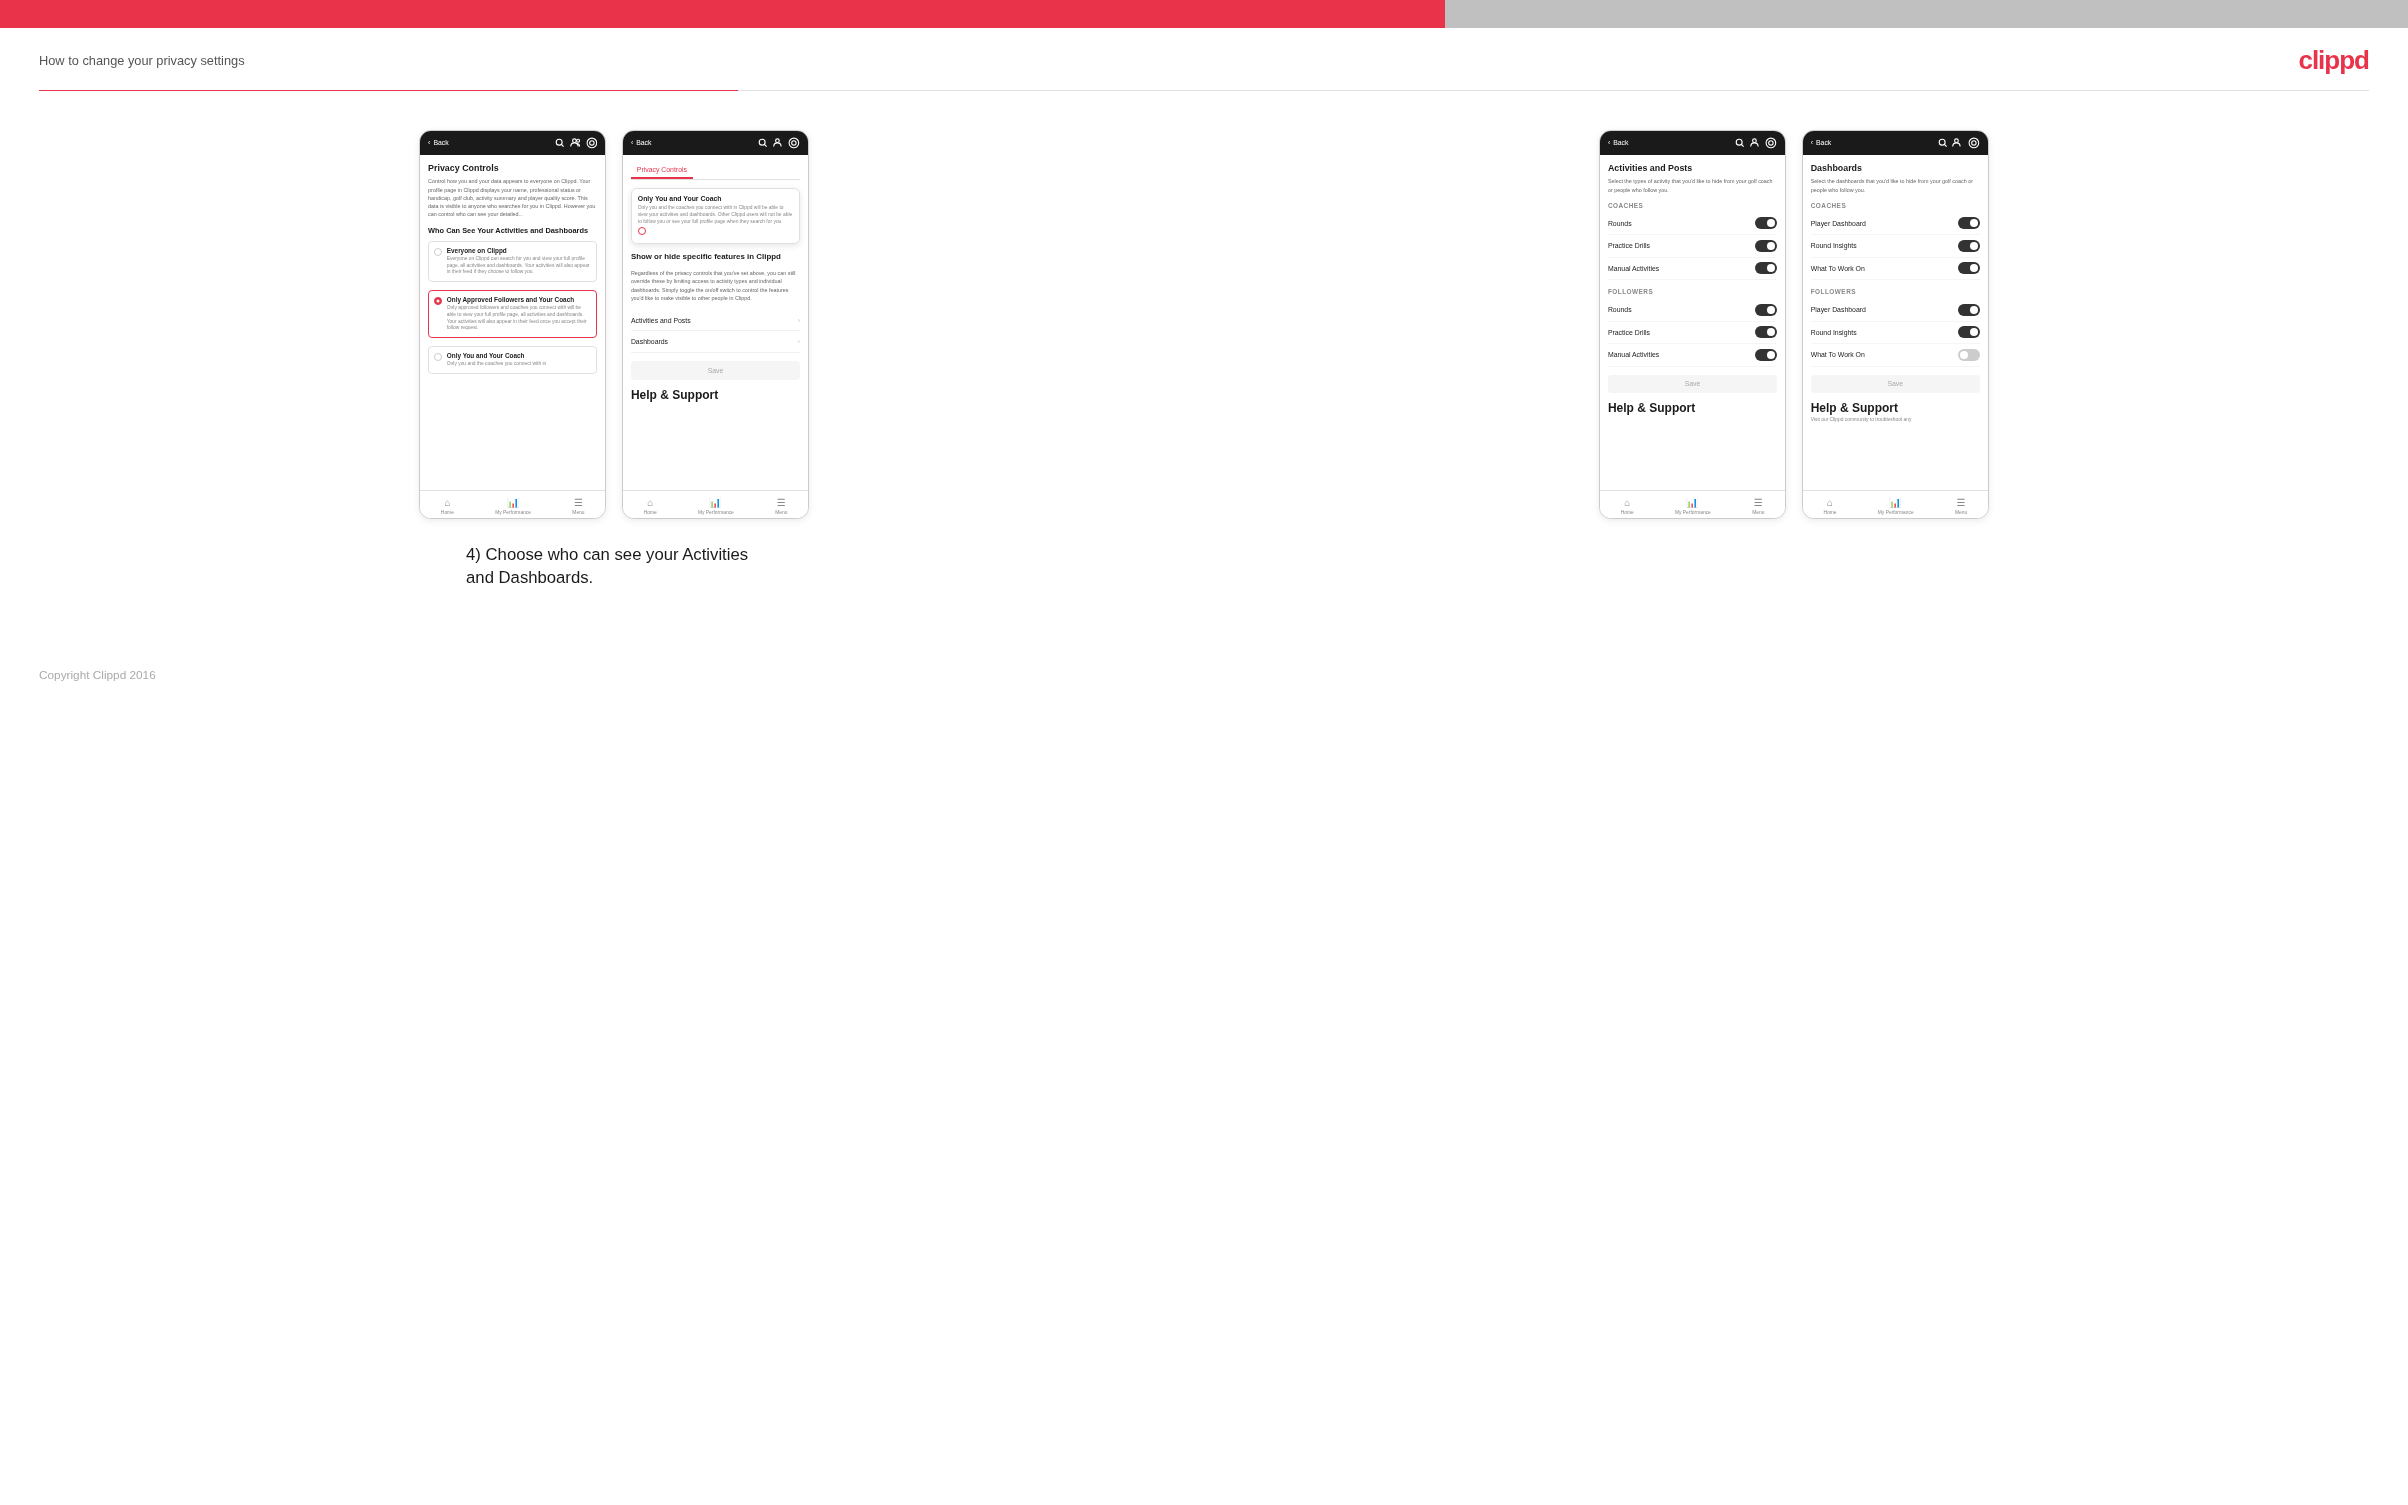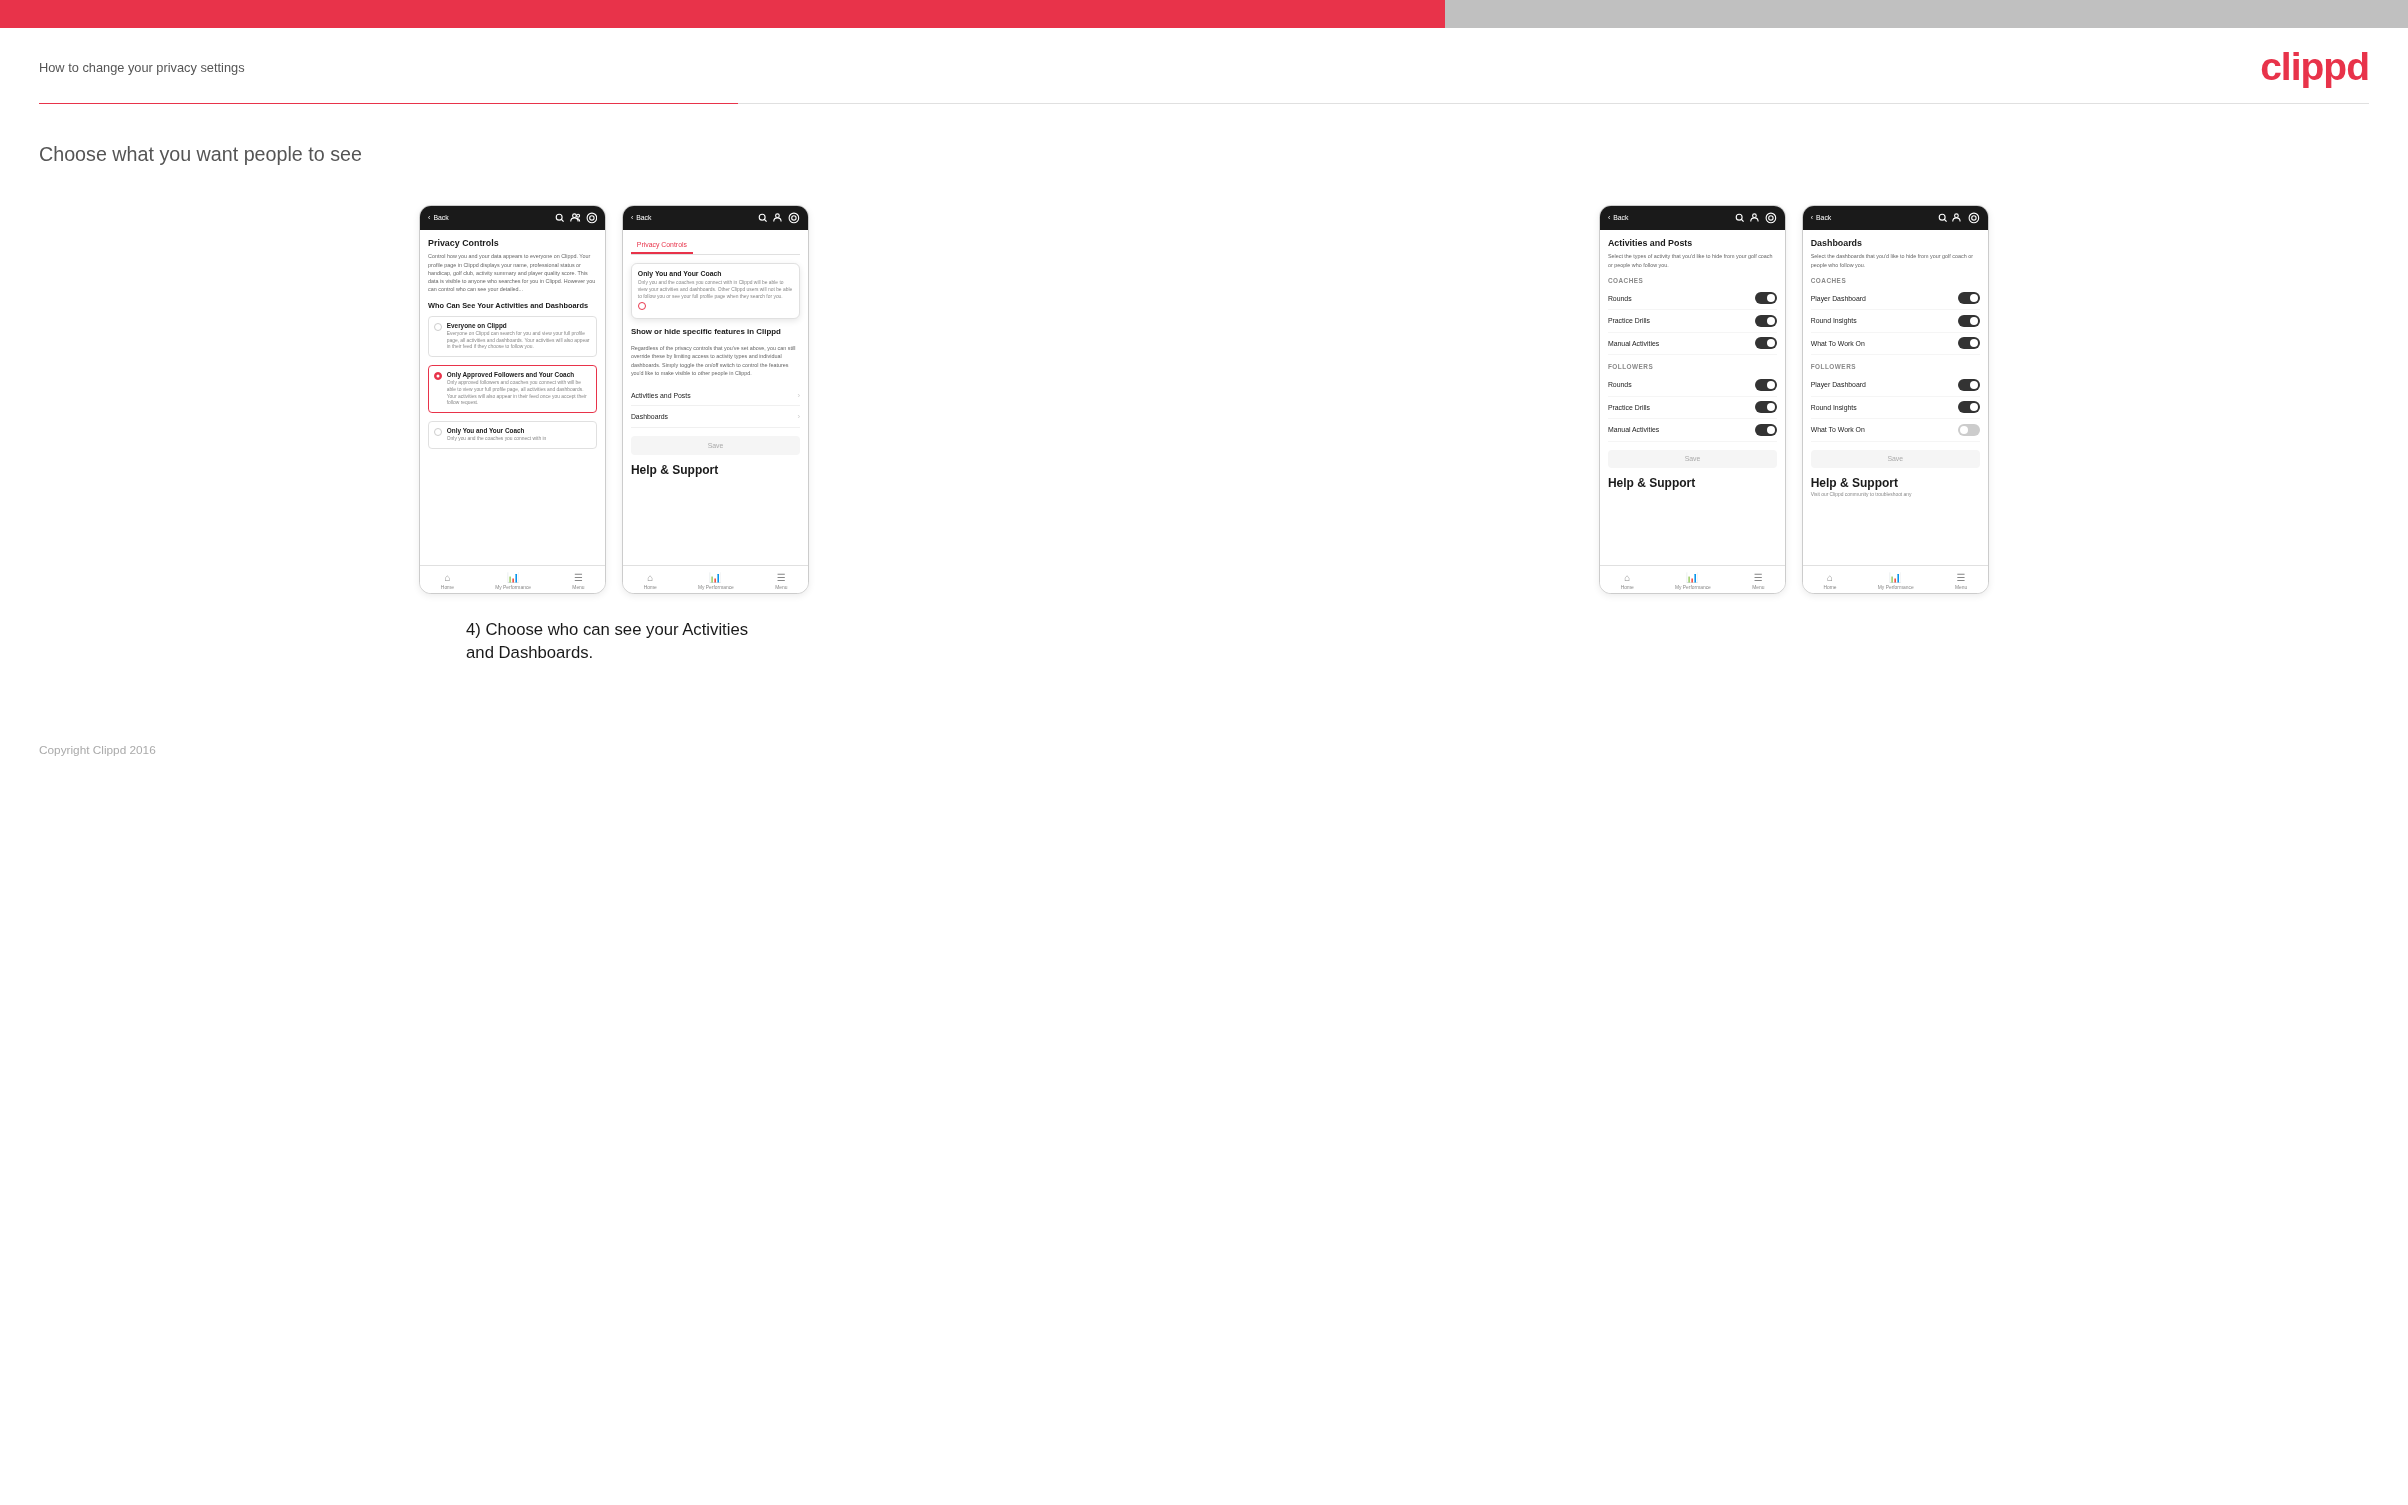--- a/index.html
+++ b/index.html
@@ -21,21 +21,21 @@
       justify-content: space-between;
       align-items: center;
       padding: 17.7px 39px 0 39px;
       gap: 32px;
     }
     .header-breadcrumb {
       font-size: 12.8px;
       color: #555;
     }
     .logo {
-      font-size: 39px;
+      font-size: 26px;
       font-weight: 800;
       color: #e8334a;
       letter-spacing: -1px;
     }
 
     .header-divider {
       height: 1px;
       background: linear-gradient(90deg, #e8334a 30%, #e0e0e0 30%);
       margin: 13.8px 39px 0 39px;
     }
@@ -371,21 +371,20 @@
 
 <div class="top-bar"></div>
 
 <div class="header">
   <span class="header-breadcrumb">How to change your privacy settings</span>
   <div class="logo">clippd</div>
 </div>
 <div class="header-divider"></div>
 
 <div class="main">
-  <p class="page-subtitle">Choose what you want people to see</p>
 
   <div class="screenshots-grid">
 
     <div class="screenshot-group">
       <div class="screenshot-pair">
 
         <div class="phone-mockup">
           <div class="phone-nav">
             <div class="phone-nav-left">
               <span>‹</span>

